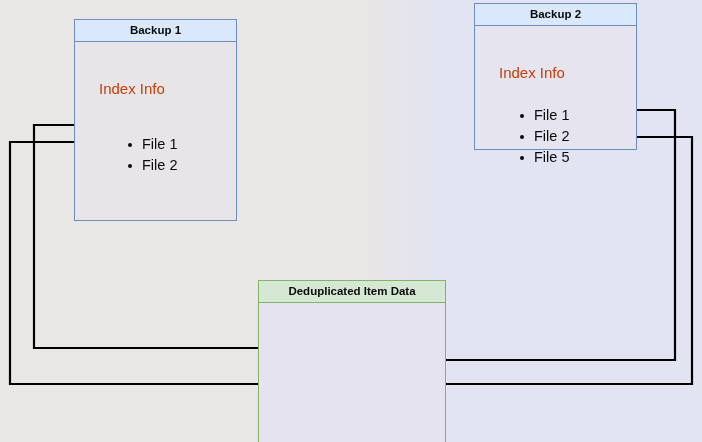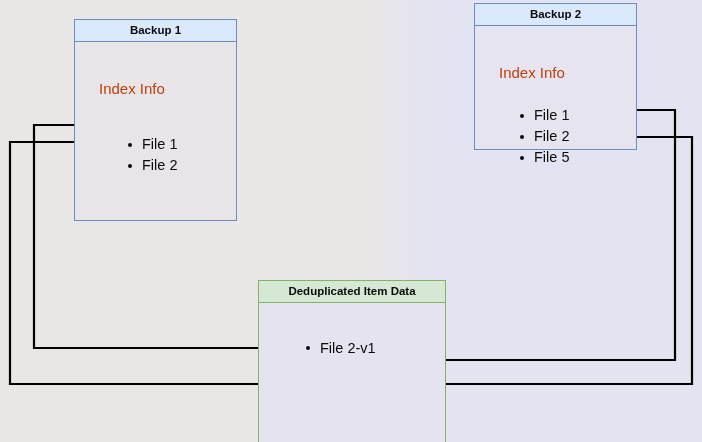--- a/index.html
+++ b/index.html
@@ -153,18 +153,17 @@
         <li>File 2</li>
         <li>File 5</li>
       </ul>
     </div>
   </div>
 
   <div class="node green" id="dedup">
     <div class="title">Deduplicated Item Data</div>
     <div class="body">
       <ul class="file-list">
-        <li>File 2-v1</li>
       </ul>
     </div>
   </div>
 
 </div>
 
 </body></html>

